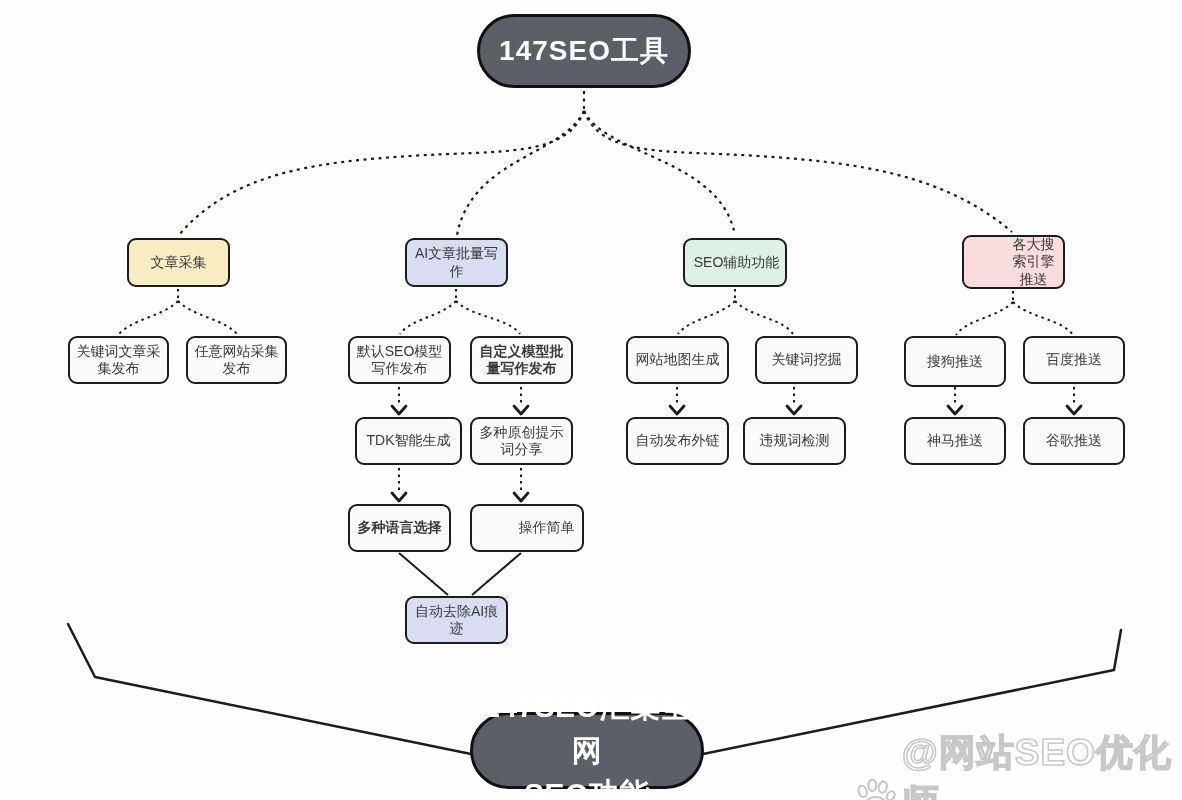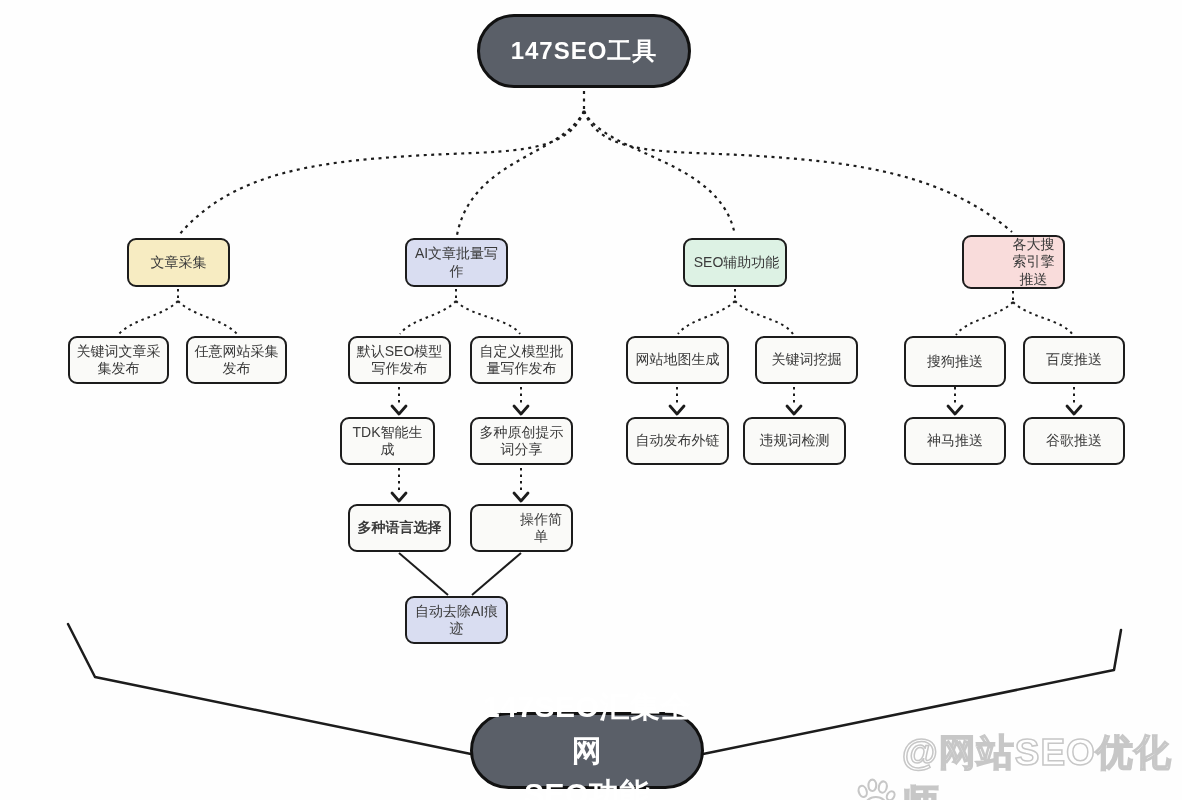--- a/index.html
+++ b/index.html
@@ -26,21 +26,21 @@
   .node.cat-blue  {background:#d9ddf1;}
   .node.cat-green {background:#ddf2e4;padding-left:8px;}
   .node.cat-pink  {background:#f9dcdb;}
 
   .pill{
     position:absolute;z-index:2;box-sizing:border-box;
     border:3px solid #111;border-radius:40px;background:#5a5f68;
     display:flex;flex-direction:column;align-items:center;justify-content:center;
     color:#ffffff;font-weight:700;text-align:center;
   }
-  .pill.top{font-size:24px;letter-spacing:1px;}
+  .pill.top{font-size:28px;letter-spacing:1px;}
   .pill.bottom{font-size:30px;line-height:1.45;letter-spacing:0.5px;}
 
   .watermark{
     position:absolute;z-index:3;left:854px;top:728px;
     display:flex;align-items:flex-end;gap:4px;
   }
   .watermark .wm-text{
     font-size:37px;font-weight:700;letter-spacing:1px;
     color:#ffffff;-webkit-text-stroke:1.5px #c7c7c7;
   }
@@ -93,35 +93,35 @@
   </div>
 
   <div class="node cat-yellow" style="left:127px;top:238px;width:103px;height:49px;">文章采集</div>
   <div class="node cat-blue" style="left:405px;top:238px;width:103px;height:49px;">AI文章批量写作</div>
   <div class="node cat-green" style="left:683px;top:238px;width:104px;height:49px;">SEO辅助功能</div>
   <div class="node cat-pink" style="left:962px;top:235px;width:103px;height:54px;padding-left:45px;">各大搜索引擎推送</div>
 
   <div class="node" style="left:68px;top:336px;width:101px;height:48px;">关键词文章采集发布</div>
   <div class="node" style="left:186px;top:336px;width:101px;height:48px;">任意网站采集发布</div>
   <div class="node" style="left:348px;top:336px;width:103px;height:48px;">默认SEO模型写作发布</div>
-  <div class="node" style="left:470px;top:336px;width:103px;height:48px;">自定义模型批量写作发布</div>
+  <div class="node" style="left:470px;top:336px;width:103px;height:48px;font-weight:bold;">自定义模型批量写作发布</div>
   <div class="node" style="left:626px;top:336px;width:103px;height:48px;">网站地图生成</div>
   <div class="node" style="left:743px;top:336px;width:103px;height:48px;margin-left:12px;">关键词挖掘</div>
   <div class="node" style="left:904px;top:336px;width:102px;height:51px;">搜狗推送</div>
   <div class="node" style="left:1023px;top:336px;width:102px;height:48px;">百度推送</div>
 
-  <div class="node" style="left:340px;top:417px;width:95px;height:48px;">TDK智能生成</div>
+  <div class="node" style="left:355px;top:417px;width:107px;height:48px;">TDK智能生成</div>
   <div class="node" style="left:470px;top:417px;width:103px;height:48px;">多种原创提示词分享</div>
   <div class="node" style="left:626px;top:417px;width:103px;height:48px;">自动发布外链</div>
   <div class="node" style="left:743px;top:417px;width:103px;height:48px;">违规词检测</div>
   <div class="node" style="left:904px;top:417px;width:102px;height:48px;">神马推送</div>
   <div class="node" style="left:1023px;top:417px;width:102px;height:48px;">谷歌推送</div>
 
   <div class="node" style="left:348px;top:504px;width:103px;height:48px;font-weight:bold;">多种语言选择</div>
-  <div class="node" style="left:470px;top:504px;width:103px;height:48px;padding-left:44px;">操作简单</div>
+  <div class="node" style="left:470px;top:504px;width:114px;height:48px;padding-left:44px;">操作简单</div>
 
   <div class="node cat-blue" style="left:405px;top:596px;width:103px;height:48px;">自动去除AI痕迹</div>
 
   <div class="pill bottom" style="left:470px;top:712px;width:234px;height:77px;">
     <span>147SEO汇集全网</span>
     <span>SEO功能</span>
   </div>
 
   <div class="watermark">
     <svg width="48" height="54" viewBox="0 0 50 54" aria-hidden="true">

